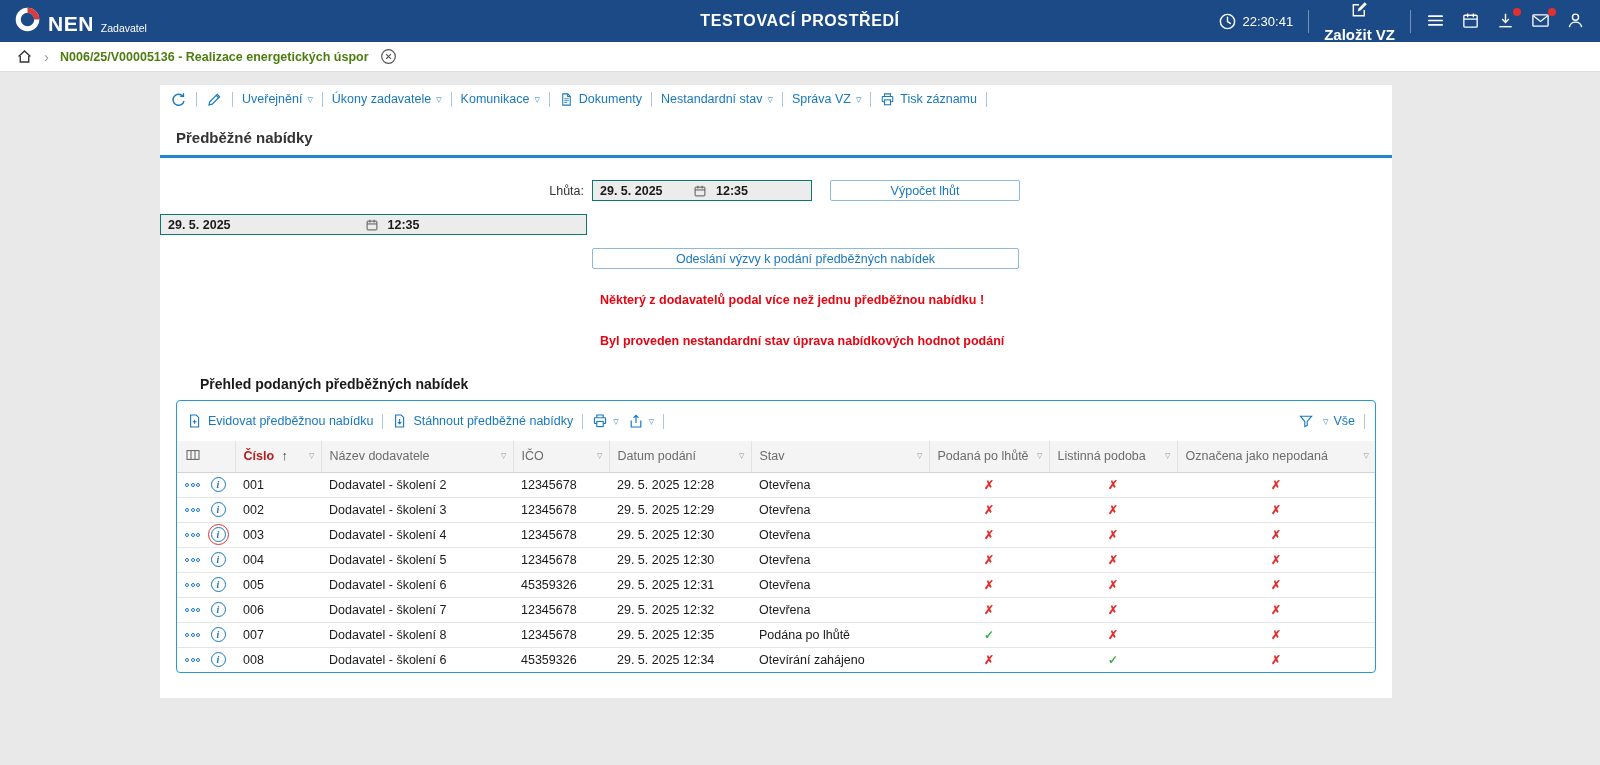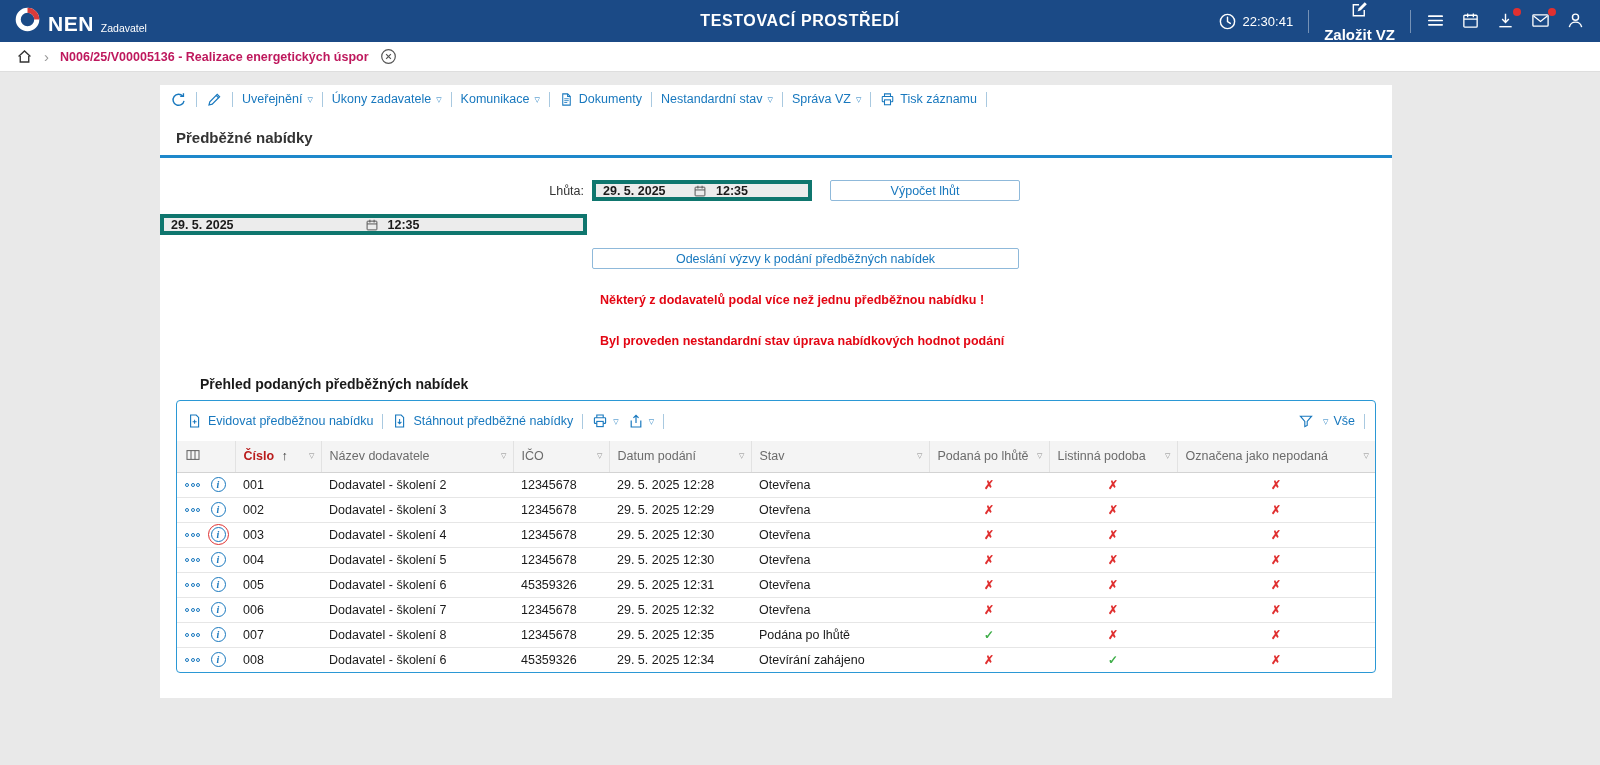--- a/index.html
+++ b/index.html
@@ -34,21 +34,21 @@
   .icon-btn svg, .clock-wrap svg, .create-vz svg { width:19px; height:19px; }
   .dot { position:absolute; top:-3px; right:-5px; width:8px; height:8px; border-radius:50%; background:#e03030; }
 
   
   .breadcrumb {
     height:30px; background:#fff; border-bottom:1px solid #dedede;
     display:flex; align-items:center; gap:11px; padding:0 16px;
   }
   .breadcrumb .home { width:17px; height:17px; color:#333; cursor:pointer; }
   .crumb-sep { color:#999; font-size:15px; line-height:1; }
-  .crumb { font-weight:bold; color:#be185d; cursor:pointer; }
+  .crumb { font-weight:bold; color:#4d7c0f; cursor:pointer; }
   .close-rec { width:17px; height:17px; color:#555; cursor:pointer; }
 
   
   .main { margin:13px 0 0 160px; width:1232px; }
 
   .record-toolbar {
     background:#fff; height:28px; display:flex; align-items:center;
     gap:9px; padding:0 10px; color:#1878be;
   }
   .tb-icon { width:17px; height:17px; color:#1878be; cursor:pointer; }
@@ -74,21 +74,21 @@
   
   .content { background:#fff; padding-top:16px; padding-bottom:25px; }
   .section-title { padding:0 16px 9px; font-size:15px; font-weight:bold; color:#333; }
   .blue-rule { height:3px; background:#1e88cb; }
 
   .form { margin-top:22px; }
   .form-row { display:flex; align-items:center; margin-bottom:13px; }
   .flabel { width:432px; text-align:right; padding-right:8px; color:#333; flex:0 0 432px; }
   .dtfield {
     display:flex; align-items:center; height:21px;
-    background:#ececec; border:4px solid #0f766e;
+    background:#ececec; border:1px solid #0f766e;
   }
   .dtfield .dt-date { flex:1; padding:0 7px; font-weight:bold; color:#1a1a1a; }
   .dtfield .cal { width:14px; height:14px; color:#555; flex:0 0 14px; cursor:pointer; }
   .dtfield .cal svg { width:14px; height:14px; }
   .dtfield .dt-time { flex:1; padding:0 9px; font-weight:bold; color:#1a1a1a; }
   .w220 { width:220px; } .w427 { width:427px; }
   .btn-outline {
     height:21px; background:#fff; border:1px solid #8fb9da; border-radius:2px;
     color:#1878be; font-family:inherit; font-size:12.5px; cursor:pointer; padding:0;
   }

